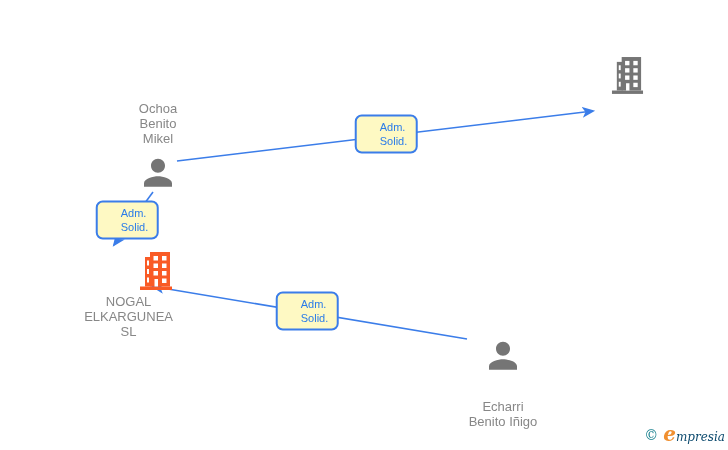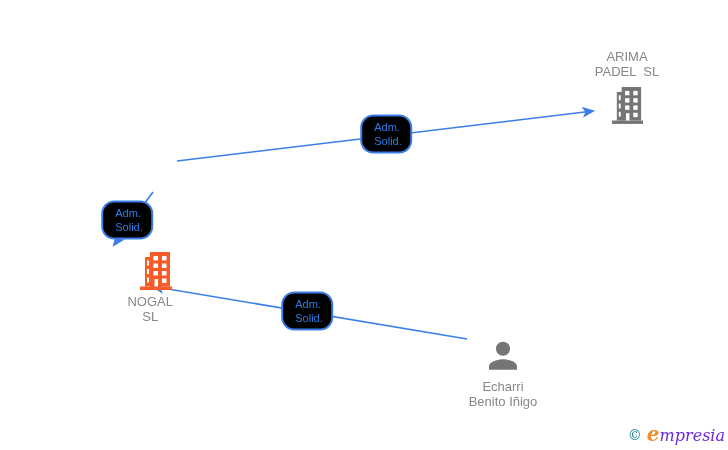--- a/index.html
+++ b/index.html
@@ -13,53 +13,61 @@
   .node{position:absolute;display:flex;flex-direction:column;align-items:center;z-index:2;}
   .node .nlabel{display:flex;flex-direction:column;align-items:center;}
   .node .nline{
     font-size:13px;line-height:15px;color:#878787;white-space:pre-wrap;text-align:center;
   }
   .node .icon{line-height:0;}
   .gap6 .icon{margin-top:6px;}
   .label-bottom .nlabel{margin-top:4px;}
   .edge-label{
     position:absolute;transform:translate(-50%,-50%);z-index:3;
-    background:#000000;border:2px solid #3B7DE9;border-radius:13px;
-    padding:3px 8px 4px 12px;color:#2B7CE9;font-size:11px;line-height:14px;
+    background:#fef9c3;border:2px solid #3B7DE9;border-radius:7px;
+    padding:3px 8px 4px 23px;color:#2B7CE9;font-size:11px;line-height:14px;
   }
   .logo{
     position:absolute;right:3px;bottom:4px;z-index:4;
     font-family:"DejaVu Serif",serif;font-style:italic;white-space:nowrap;
   }
   .logo .copy{color:#157F8D;font-size:14px;font-style:normal;margin-right:5px;vertical-align:1px;}
   .logo .efirst{color:#F08F2F;font-size:20px;font-weight:bold;}
-  .logo .erest{color:#6d28d9;font-size:16px;}
+  .logo .erest{color:#0c4a6e;font-size:12px;}
 </style>
 </head>
 <body>
 
 <div class="canvas">
 
   <svg class="edges" width="728" height="450" viewBox="0 0 728 450">
     <defs>
       <marker id="arrow" viewBox="0 0 12 10" refX="10" refY="5" markerWidth="13" markerHeight="11" markerUnits="userSpaceOnUse" orient="auto">
         <path d="M0,0 L12,5 L0,10 L3,5 Z" fill="#3B7DE9"></path>
       </marker>
     </defs>
     <line class="edge-line" x1="177" y1="161" x2="593" y2="111" marker-end="url(#arrow)"></line>
     <line class="edge-line" x1="153" y1="192" x2="114" y2="245" marker-end="url(#arrow)"></line>
     <line class="edge-line" x1="467" y1="339" x2="153" y2="286.5" marker-end="url(#arrow)"></line>
   </svg>
 
+  <div class="node gap6" style="left:98px;top:101px;width:120px;">
+    <div class="nlabel">
+      <div class="nline">Ochoa</div>
+      <div class="nline">Benito</div>
+      <div class="nline">Mikel</div>
+    </div>
+    <span class="icon">
+      <svg viewBox="0 0 24 24" width="40" height="40">
+        <path fill="#757575" d="M12 12.4c2.32 0 4.2-1.88 4.2-4.2S14.32 4 12 4 7.8 5.88 7.8 8.2s1.88 4.2 4.2 4.2zm0 2.1c-2.8 0-8.4 1.41-8.4 4.2v2.1h16.8v-2.1c0-2.79-5.6-4.2-8.4-4.2z"></path>
+      </svg>
+    </span>
+  </div>
 
   <div class="node gap6" style="left:567px;top:49px;width:120px;">
-    <div class="nlabel">
-      <div class="nline">ARIMA</div>
-      <div class="nline">PADEL  SL</div>
-    </div>
     <span class="icon">
       <svg viewBox="0 0 34 40" width="33" height="39">
         <g fill="#757575">
           <rect x="1" y="36.5" width="32" height="3.5"></rect>
           <rect x="6" y="7" width="6" height="29.5"></rect>
           <rect x="11" y="2" width="20" height="34.5"></rect>
         </g>
         <g fill="#ffffff">
           <rect x="8" y="10.5" width="2" height="5"></rect>
           <rect x="8" y="19" width="2" height="5"></rect>
@@ -95,25 +103,26 @@
           <rect x="23" y="13.5" width="4.5" height="4.5"></rect>
           <rect x="14.5" y="21" width="4.5" height="4.5"></rect>
           <rect x="23" y="21" width="4.5" height="4.5"></rect>
           <rect x="23" y="28.5" width="4.5" height="4.5"></rect>
           <rect x="15.5" y="29" width="3.5" height="7.5"></rect>
         </g>
       </svg>
     </span>
     <div class="nlabel">
       <div class="nline">NOGAL</div>
+      <div class="nline">ELKARGUNEA</div>
       <div class="nline">SL</div>
     </div>
   </div>
 
-  <div class="node label-bottom" style="left:433px;top:335px;width:140px;">
+  <div class="node label-bottom" style="left:433px;top:335px;width:140px;gap:20px;">
     <span class="icon">
       <svg viewBox="0 0 24 24" width="40" height="40">
         <path fill="#757575" d="M12 12.4c2.32 0 4.2-1.88 4.2-4.2S14.32 4 12 4 7.8 5.88 7.8 8.2s1.88 4.2 4.2 4.2zm0 2.1c-2.8 0-8.4 1.41-8.4 4.2v2.1h16.8v-2.1c0-2.79-5.6-4.2-8.4-4.2z"></path>
       </svg>
     </span>
     <div class="nlabel">
       <div class="nline">Echarri</div>
       <div class="nline">Benito Iñigo</div>
     </div>
   </div>

